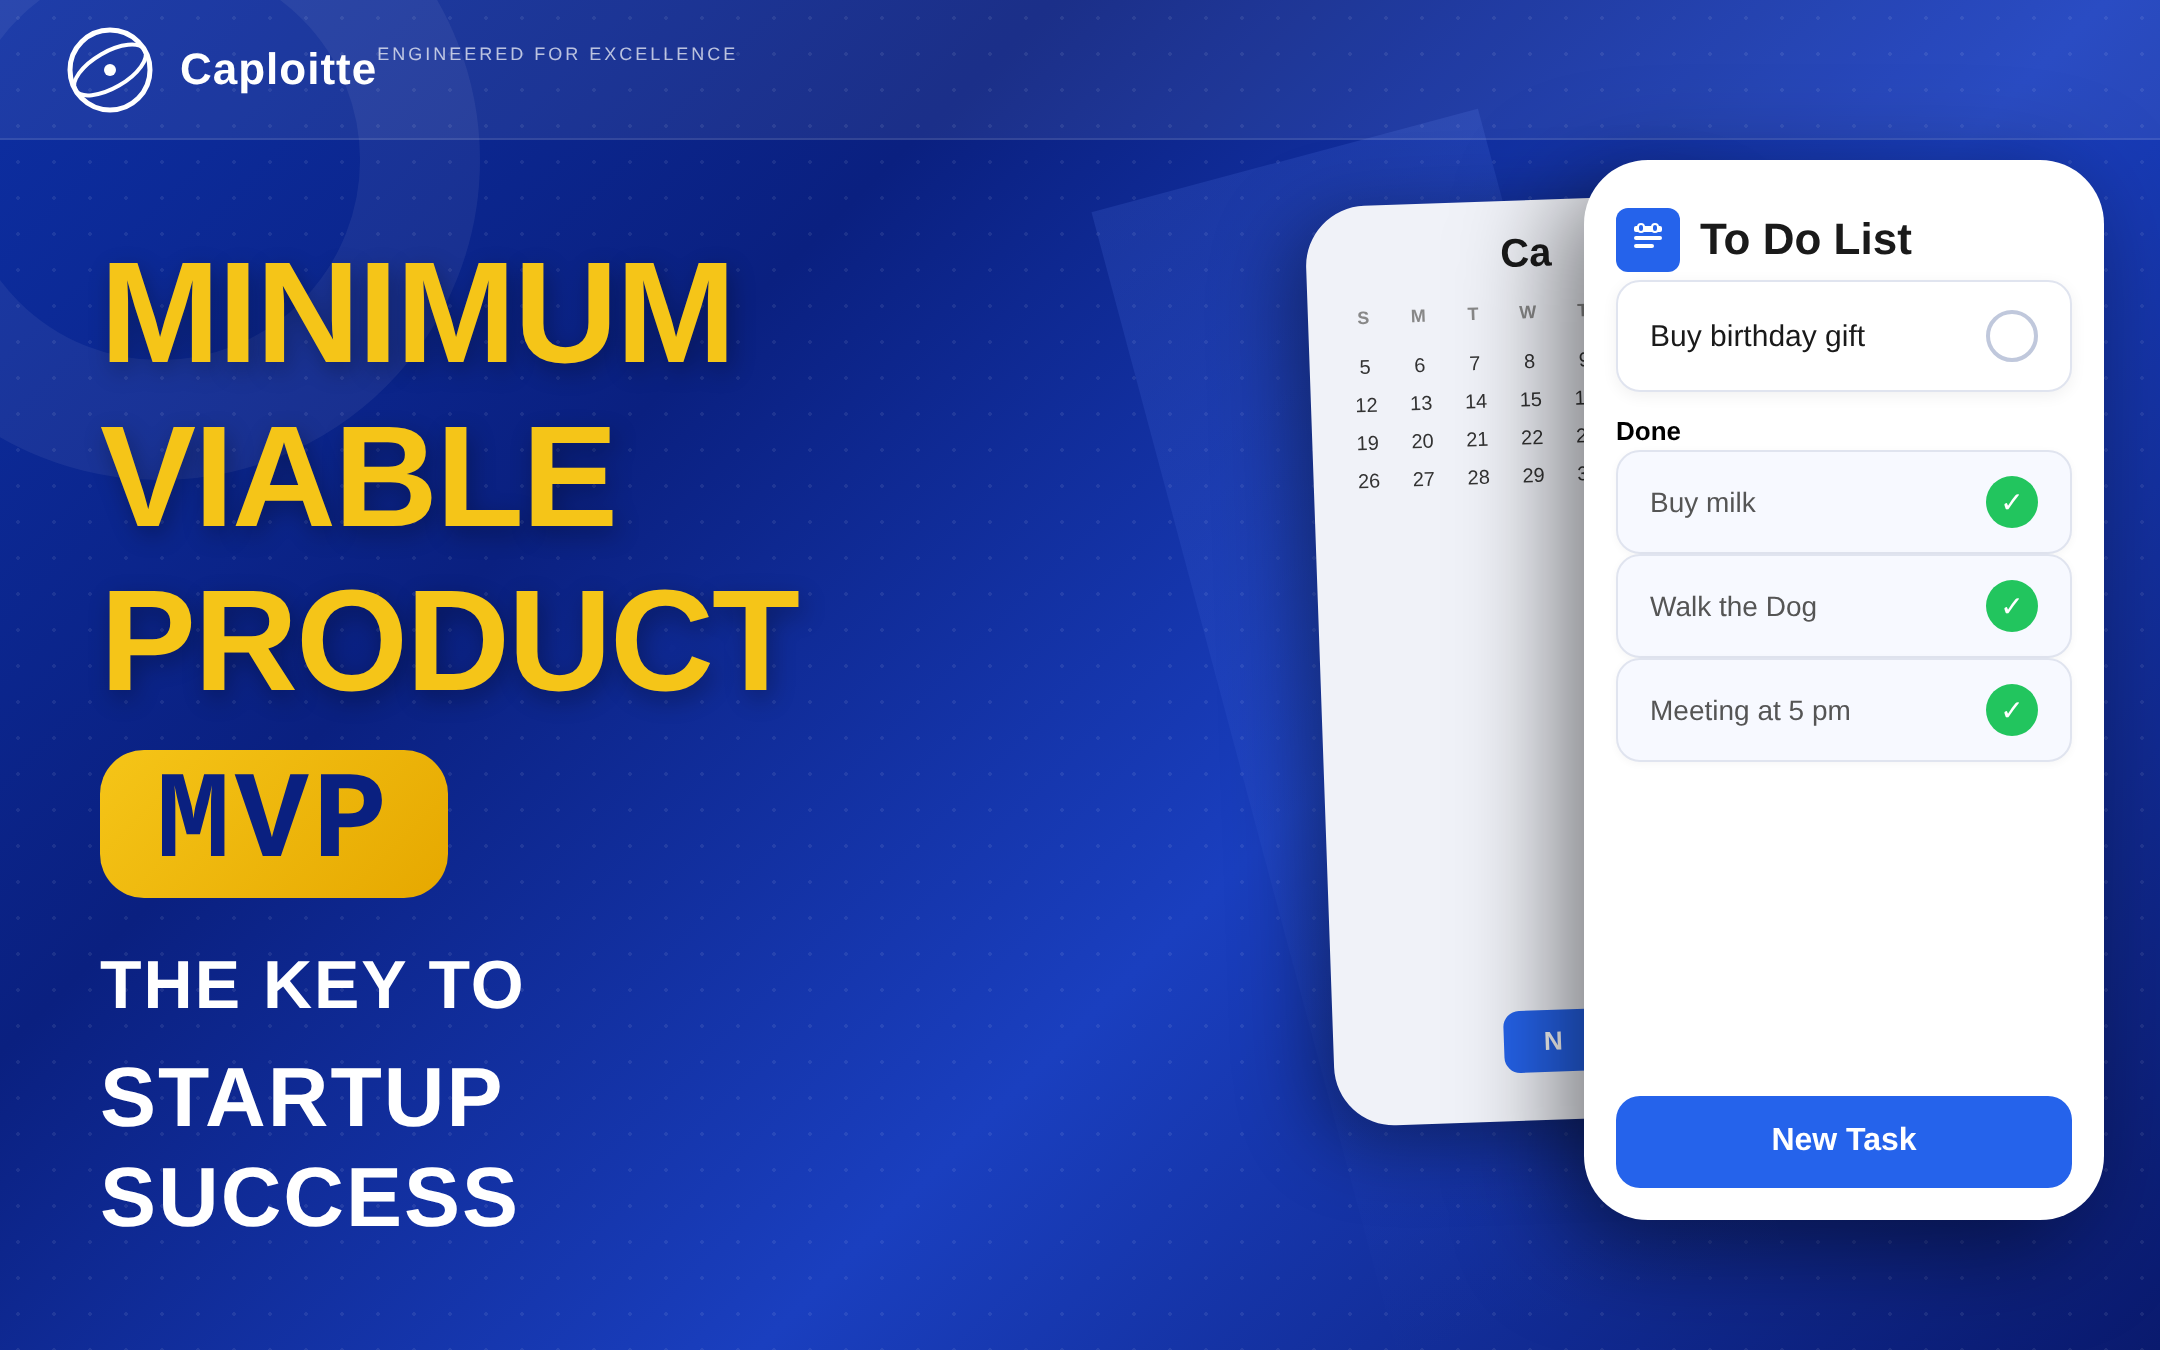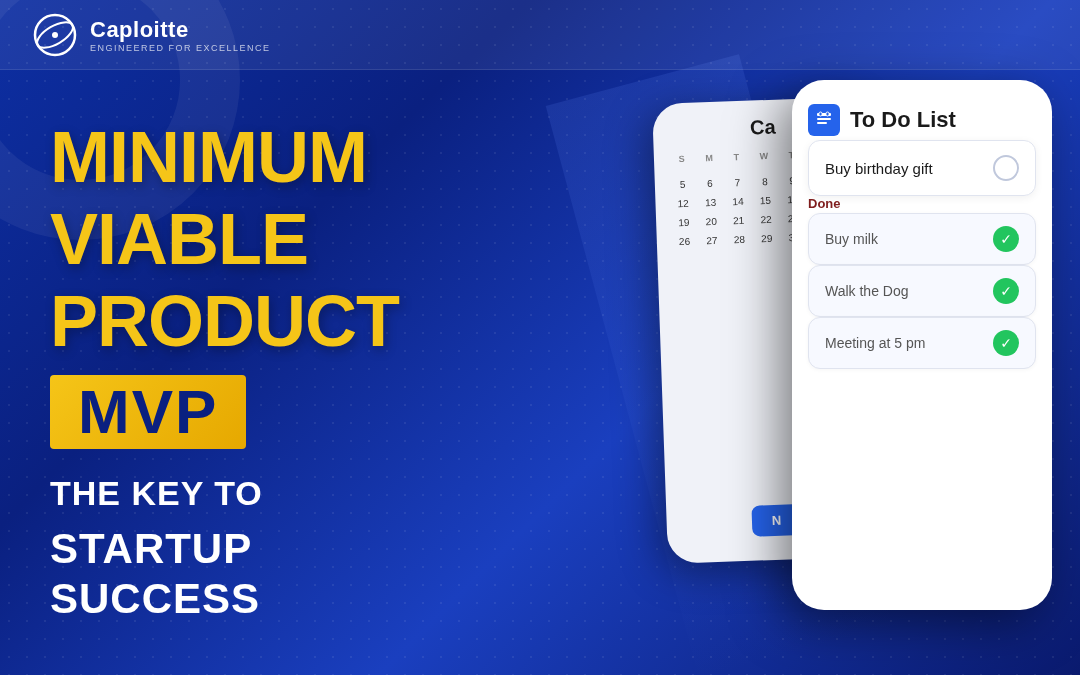--- a/index.html
+++ b/index.html
@@ -59,21 +59,21 @@
       gap: 12px;
     }
 
     .logo-icon {
       width: 46px;
       height: 46px;
     }
 
     .logo-text {
       display: flex;
-      flex-direction: column;
+      flex-direction: row;
     }
 
     .logo-name {
       font-size: 22px;
       font-weight: 700;
       color: #ffffff;
       letter-spacing: 0.5px;
     }
 
     .logo-tagline {
@@ -132,24 +132,25 @@
       letter-spacing: -1px;
       text-shadow: 2px 4px 12px rgba(0,0,0,0.3);
       margin-bottom: 8px;
     }
 
     .mvp-badge {
       display: inline-flex;
       align-items: center;
       justify-content: center;
       background: linear-gradient(135deg, #f5c518, #e6a800);
-      border-radius: 4px;
+      border-radius: 22px;
       padding: 6px 28px;
       margin-bottom: 14px;
       width: fit-content;
+      font-family: Liberation Mono, monospace;
     }
 
     .mvp-text {
       font-size: 62px;
       font-weight: 900;
       color: #0a2080;
       text-transform: uppercase;
       letter-spacing: 2px;
       line-height: 1;
     }
@@ -321,23 +322,23 @@
     .todo-circle-empty {
       width: 26px;
       height: 26px;
       border-radius: 50%;
       border: 2.5px solid #c0c8dc;
       background: white;
     }
 
     .done-label {
       font-size: 13px;
-      color: #7f1d1d;
+      color: #000000;
       font-weight: 600;
-      margin-top: 0;
+      margin-top: 12px;
       margin-bottom: 2px;
     }
 
     .todo-done-item {
       background: #f7f9ff;
       border: 1px solid #e0e4ef;
       border-radius: 12px;
       padding: 12px 16px;
       display: flex;
       align-items: center;
@@ -520,18 +521,19 @@
         <div class="todo-done-item">
           <span class="todo-done-text">Walk the Dog</span>
           <div class="todo-circle-done">✓</div>
         </div>
 
         <div class="todo-done-item">
           <span class="todo-done-text">Meeting at 5 pm</span>
           <div class="todo-circle-done">✓</div>
         </div>
 
+        <div class="new-task-btn">New Task</div>
 
       </div>
     </div>
 
   </div>
 </div>
 
 </body></html>

